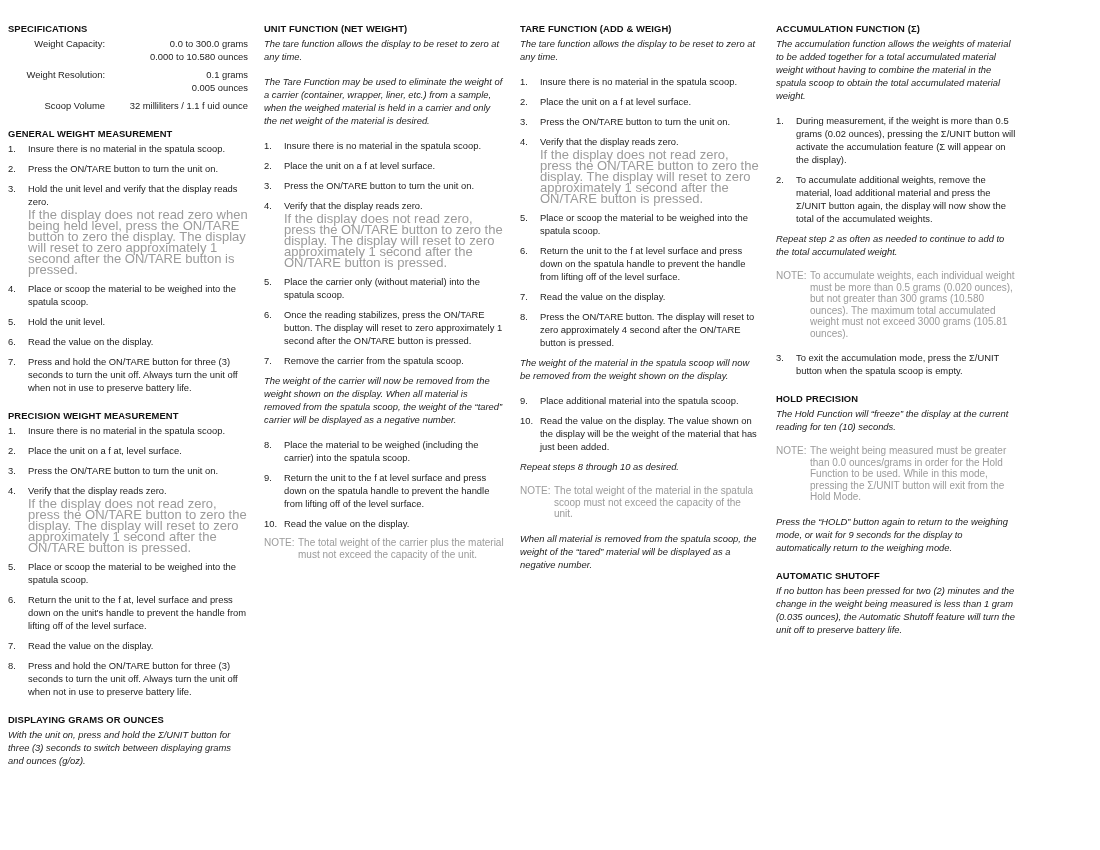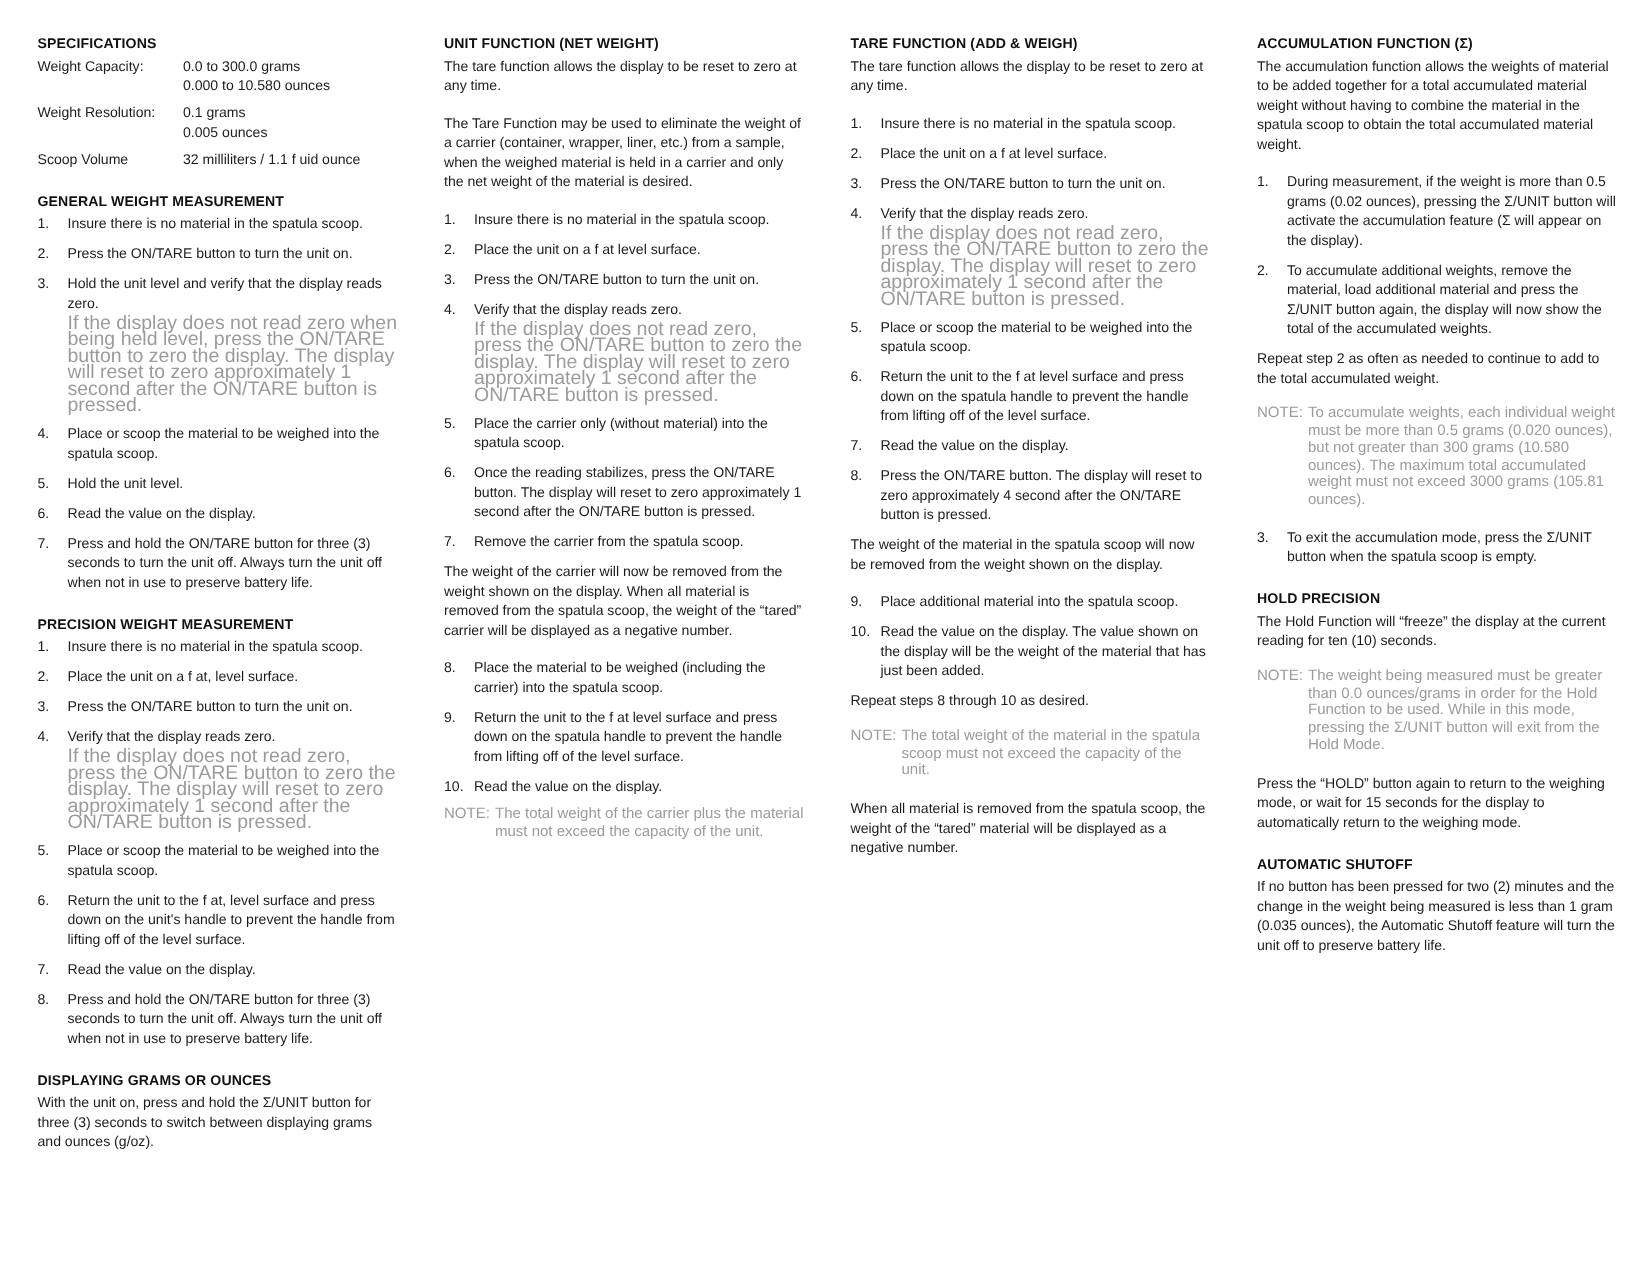--- a/index.html
+++ b/index.html
@@ -5,23 +5,23 @@
   html, body {
     margin: 0;
     padding: 0;
     background: #ffffff;
   }
   .page {
     width: 1100px;
     height: 850px;
     background: #ffffff;
     box-sizing: border-box;
-    padding: 22px 22px 0 25px;
+    padding: 22px 22px 0 8px;
     display: flex;
-    gap: 31px;
+    gap: 16px;
     font-family: "Liberation Sans", sans-serif;
     font-size: 9.4px;
     line-height: 13px;
     color: #1c1c1c;
     overflow: hidden;
   }
   .column {
     width: 240px;
     flex: 0 0 240px;
   }
@@ -29,20 +29,21 @@
     font-weight: bold;
     color: #111;
     margin: 0 0 2px 0;
     letter-spacing: 0.1px;
   }
   .block + .heading, .heading.spaced {
     margin-top: 15px;
   }
   .para {
     margin: 0 0 12px 0;
+    font-style: italic;
   }
   .list {
     margin: 0 0 6px 0;
   }
   .list-item {
     display: flex;
     margin: 0 0 7px 0;
   }
   .item-number {
     flex: 0 0 20px;
@@ -66,20 +67,21 @@
   }
   .note-label {
     flex: 0 0 34px;
     width: 34px;
   }
   .note-text {
     flex: 1 1 auto;
   }
   .spec-table {
     margin: 0 0 14px 0;
+    text-align: right;
   }
   .spec-row {
     display: flex;
     margin-bottom: 5px;
   }
   .spec-label {
     flex: 0 0 97px;
     width: 97px;
   }
   .spec-values {
@@ -395,17 +397,17 @@
             <div class="item-text">To exit the accumulation mode, press the Σ/UNIT button when the spatula scoop is empty.</div>
           </div>
         </div>
       </div>
       <div class="heading block spaced">HOLD PRECISION</div>
       <div class="para block">The Hold Function will “freeze” the display at the current reading for ten (10) seconds.</div>
       <div class="note block">
         <span class="note-label">NOTE:</span>
         <div class="note-text">The weight being measured must be greater than 0.0 ounces/grams in order for the Hold Function to be used. While in this mode, pressing the Σ/UNIT button will exit from the Hold Mode.</div>
       </div>
-      <div class="para block">Press the “HOLD” button again to return to the weighing mode, or wait for 15 seconds for the display to automatically return to the weighing mode.</div>
+      <div class="para block">Press the “HOLD” button again to return to the weighing mode, or wait for 9 seconds for the display to automatically return to the weighing mode.</div>
       <div class="heading block spaced">AUTOMATIC SHUTOFF</div>
       <div class="para block">If no button has been pressed for two (2) minutes and the change in the weight being measured is less than 1 gram (0.035 ounces), the Automatic Shutoff feature will turn the unit off to preserve battery life.</div>
     </div>
   </div>
 
 </body></html>

